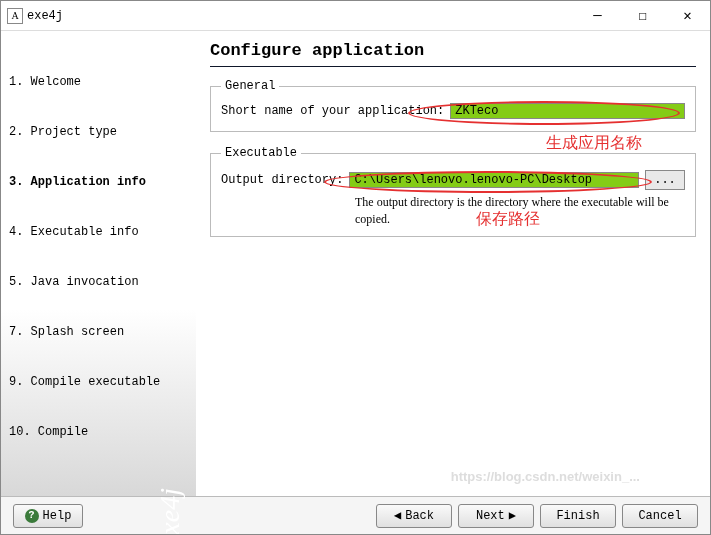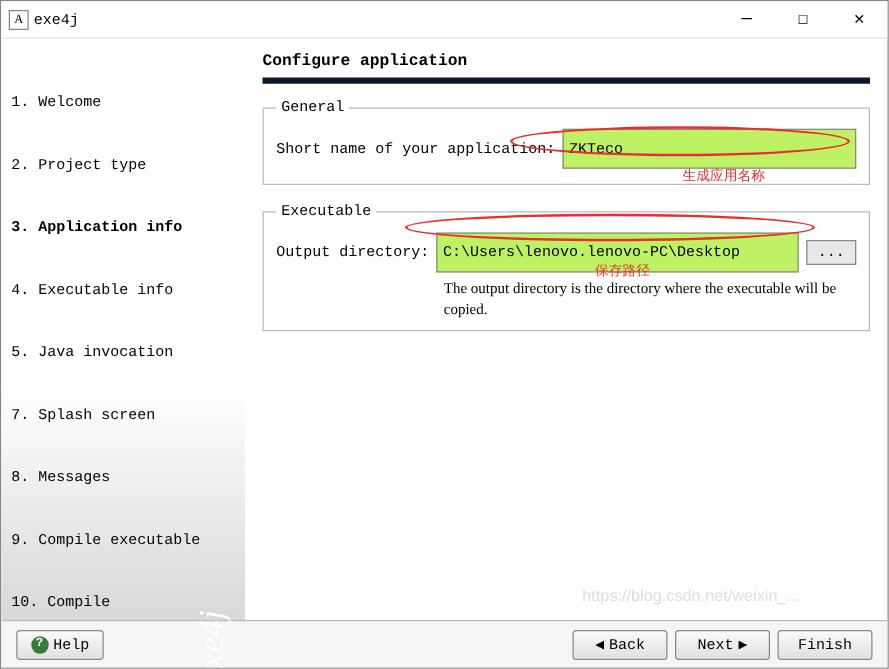--- a/index.html
+++ b/index.html
@@ -61,54 +61,54 @@
       color: #fff;
       transform: rotate(-90deg);
       transform-origin: right bottom;
     }
     .content {
       flex: 1;
       padding: 10px 14px 0 14px;
       position: relative;
     }
     .page-title {
-      font-size: 13px;
+      font-size: 17px;
       font-weight: bold;
       padding-bottom: 6px;
-      border-bottom: 5px solid #0f172a;
+      border-bottom: 1px solid #0f172a;
       margin-bottom: 12px;
     }
     fieldset {
       border: 1px solid #bbb;
       margin-bottom: 14px;
       padding: 10px 10px 8px 10px;
     }
     legend { padding: 0 4px; }
     .row { display: flex; align-items: center; gap: 6px; margin-bottom: 4px; justify-content: space-between; }
     .label { white-space: nowrap; }
     input[type=text] {
       flex: 1;
-      height: 32px;
+      height: 16px;
       border: 1px solid #888;
       padding: 0 4px;
       font-family: "Courier New", monospace;
       font-size: 12px;
-      background: #bef264;
+      background: #84cc16;
     }
     .ellipse-red {
       border: 2px solid #e53030;
       border-radius: 50%/50%;
       position: absolute;
       pointer-events: none;
     }
     .annot {
       position: absolute;
       color: #e53030;
       font-family: "SimSun", serif;
-      font-size: 11px;
+      font-size: 16px;
       pointer-events: none;
     }
     .browse-btn {
       width: 40px; height: 20px;
       background: #e8e8e8;
       border: 1px solid #888;
       display: flex; align-items: center; justify-content: center;
     }
     .hint {
       margin-left: 134px;
@@ -141,20 +141,21 @@
     }
     .btn.narrow { min-width: 76px; }
     .spacer { flex: 1; }
     .watermark {
       position: absolute;
       right: 70px;
       bottom: 12px;
       color: #ddd;
       font-size: 13px;
       font-family: sans-serif;
+      font-weight: bold;
     }
     .help-icon {
       width: 14px; height: 14px;
       border-radius: 50%;
       background: #3a7a3a;
       color: #fff;
       display: flex; align-items: center; justify-content: center;
       font-size: 10px;
       font-weight: bold;
     }
@@ -171,21 +172,20 @@
 </div>
 
 <div class="main">
   <div class="sidebar">
     <div class="sidebar-item"><span>1.</span> <span>Welcome</span></div>
     <div class="sidebar-item"><span>2.</span> <span>Project type</span></div>
     <div class="sidebar-item active"><span>3.</span> <span>Application info</span></div>
     <div class="sidebar-item"><span>4.</span> <span>Executable info</span></div>
     <div class="sidebar-item"><span>5.</span> <span>Java invocation</span></div>
     <div class="sidebar-item"><span>7.</span> <span>Splash screen</span></div>
-    <div class="sidebar-item"><span>8.</span> <span>Messages</span></div>
     <div class="sidebar-item"><span>9.</span> <span>Compile executable</span></div>
     <div class="sidebar-item"><span>10.</span> <span>Compile</span></div>
     <div class="brand">exe4j</div>
   </div>
 
   <div class="content">
     <div class="page-title">Configure application</div>
 
     <fieldset>
       <legend>General</legend>
@@ -222,13 +222,14 @@
   <div class="spacer"></div>
   <div class="btn narrow">
     <span>◀</span>
     <span>Back</span>
   </div>
   <div class="btn narrow">
     <span>Next</span>
     <span>▶</span>
   </div>
   <div class="btn narrow">Finish</div>
+  <div class="btn narrow">Cancel</div>
 </div>
 
 </body></html>

